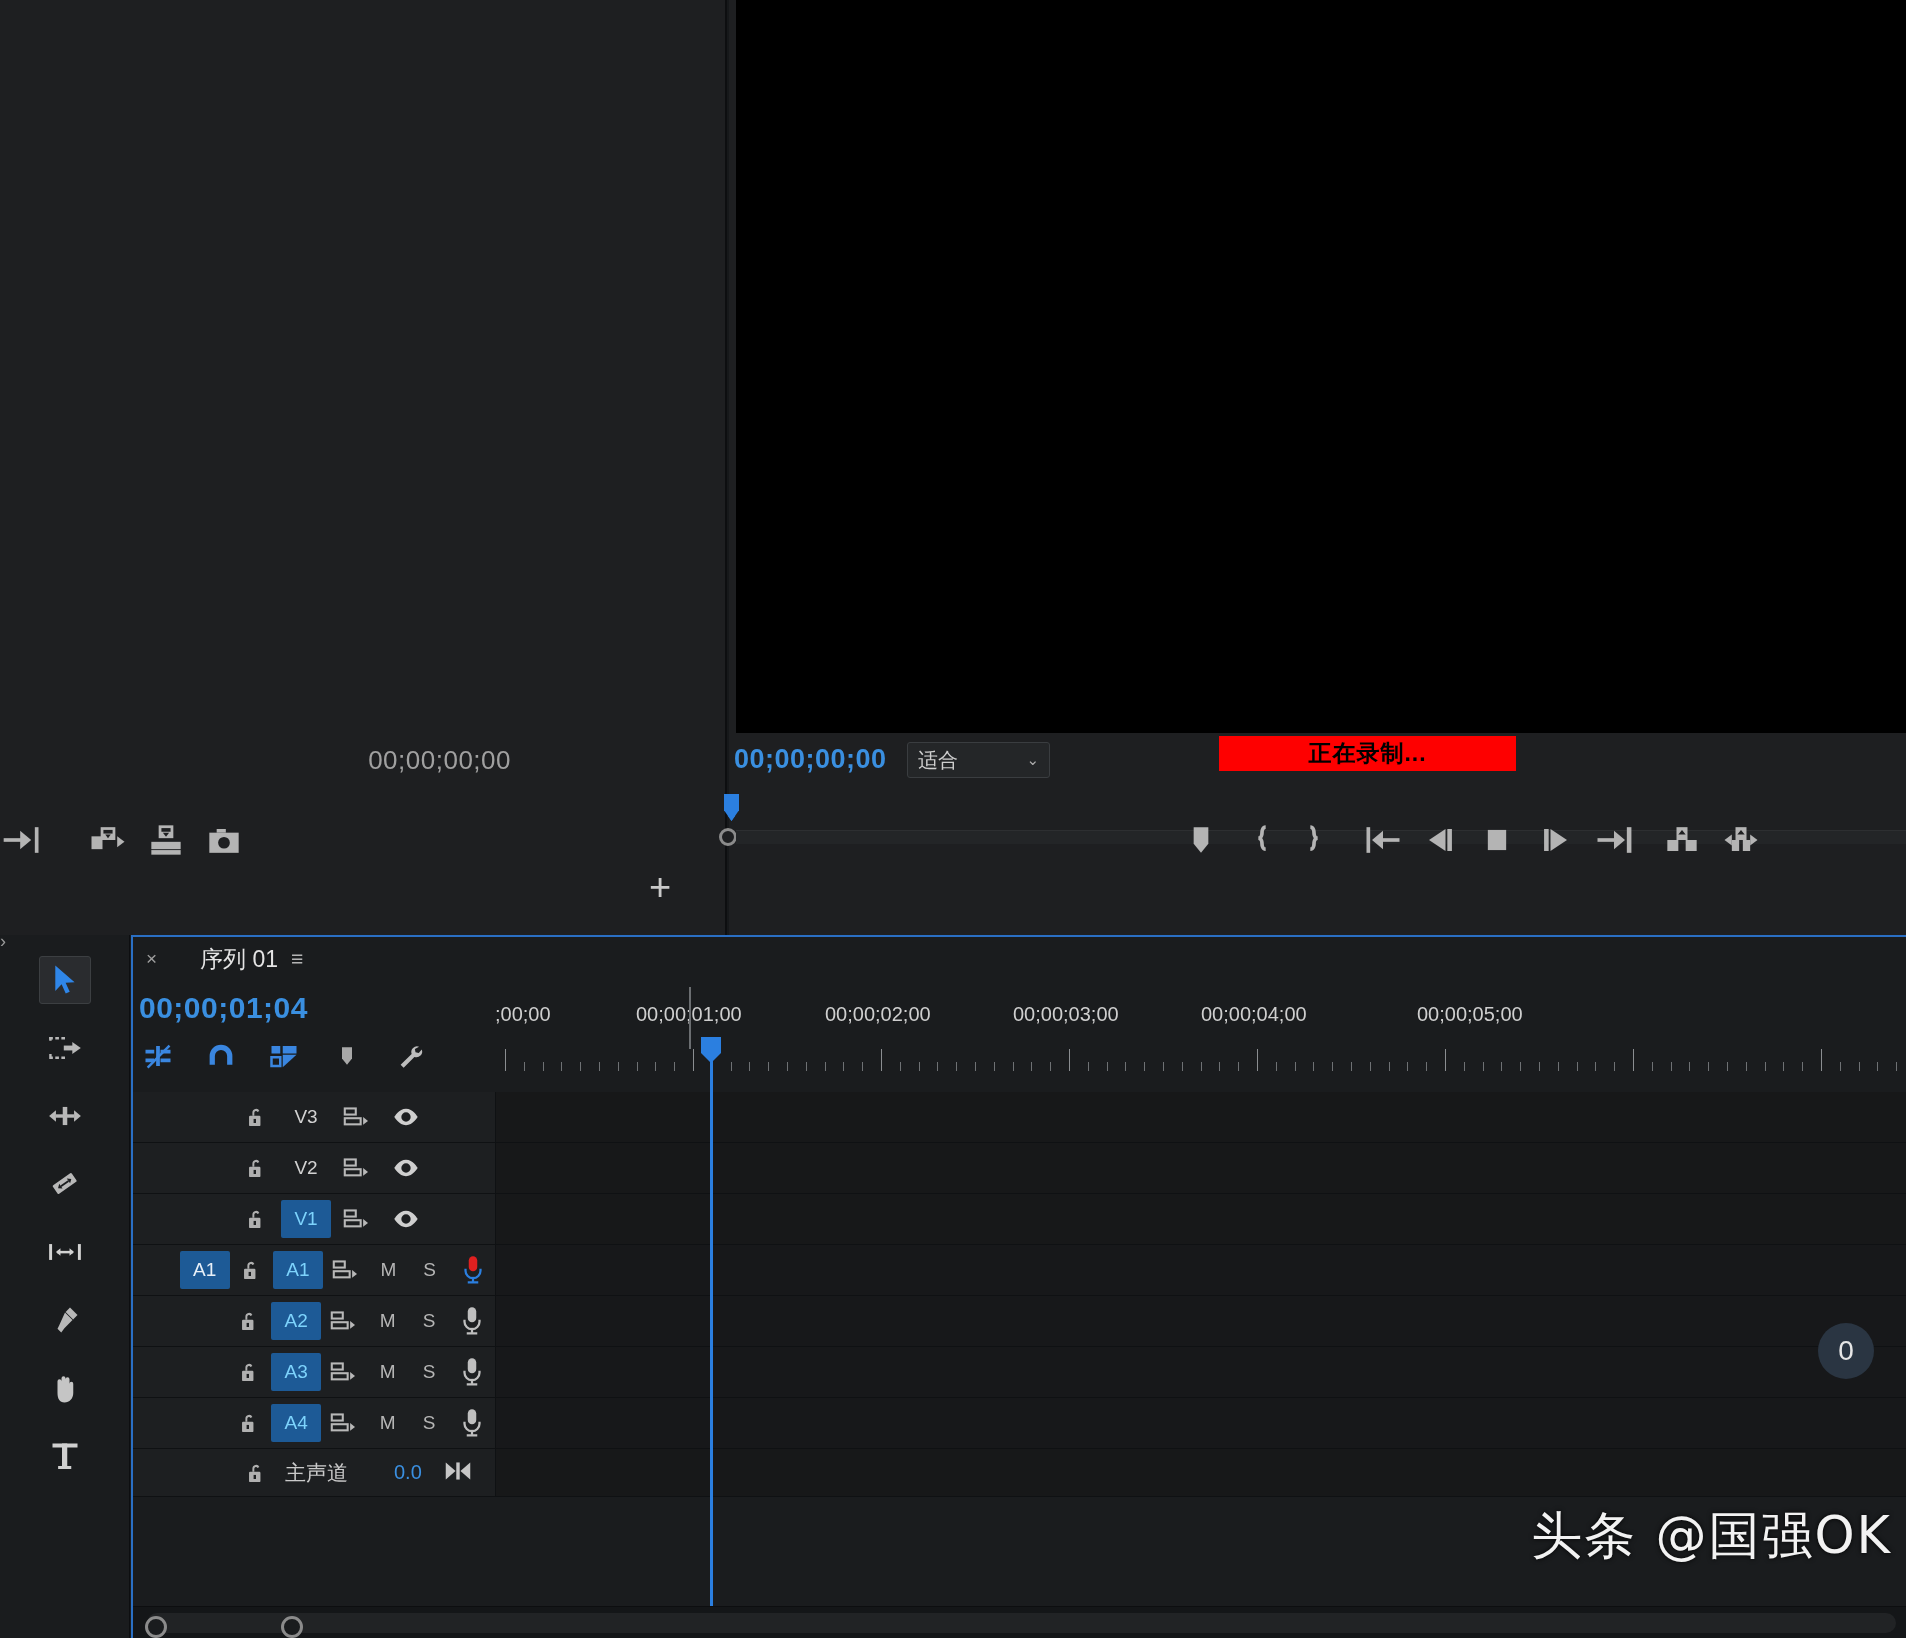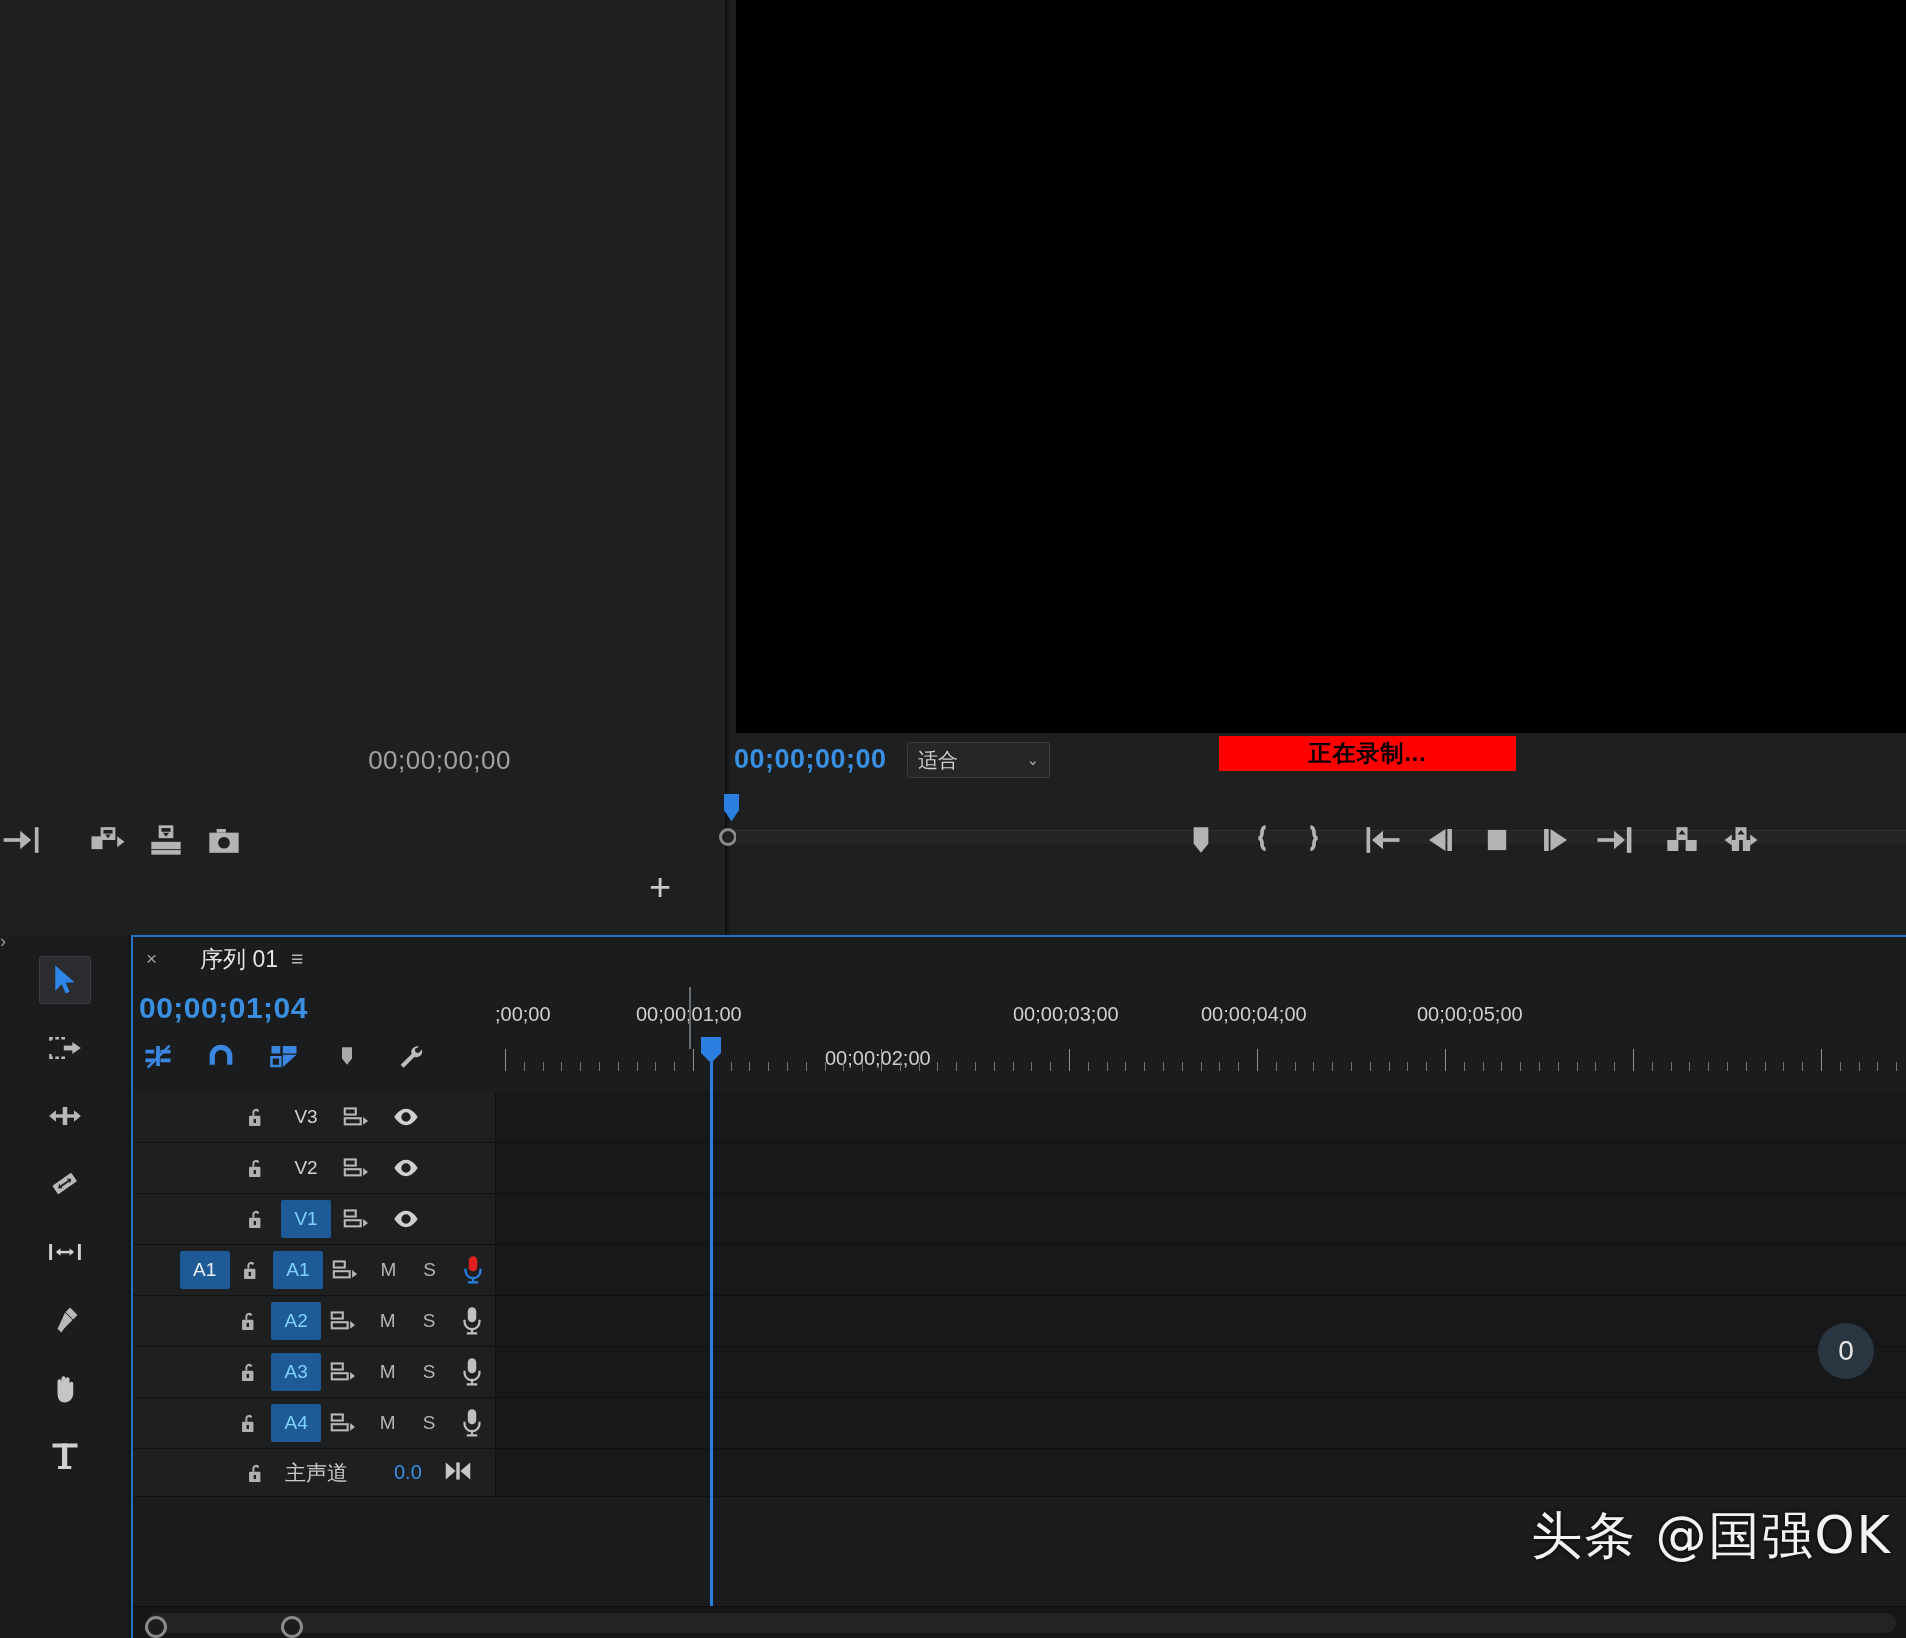--- a/index.html
+++ b/index.html
@@ -478,21 +478,21 @@
         <span class="ti">
           <svg width="30" height="30" viewBox="0 0 24 24" fill="#bdbdbd">
             <path d="M19.3 4.6a4.6 4.6 0 00-6 5.8L4.5 19l2.4 2.4 8.6-8.7a4.6 4.6 0 005.9-6L19 9.5l-2.6-0.5-0.5-2.6z"></path>
           </svg>
         </span>
       </div>
 
       <div class="ruler">
         <div class="ruler-label" style="left:0px;">;00;00</div>
         <div class="ruler-label" style="left:141px;">00;00;01;00</div>
-        <div class="ruler-label" style="left:330px;margin-top:44px;">00;00;02;00</div>
+        <div class="ruler-label" style="left:330px;">00;00;02;00</div>
         <div class="ruler-label" style="left:518px;">00;00;03;00</div>
         <div class="ruler-label" style="left:706px;">00;00;04;00</div>
         <div class="ruler-label" style="left:922px;">00;00;05;00</div>
         <div class="ruler-ticks" id="ticks">
             <div class="tick major" style="left: 10px;"></div>
             <div class="tick" style="left: 28.8px;"></div>
             <div class="tick" style="left: 47.6px;"></div>
             <div class="tick" style="left: 66.4px;"></div>
             <div class="tick" style="left: 85.2px;"></div>
             <div class="tick" style="left: 104px;"></div>

